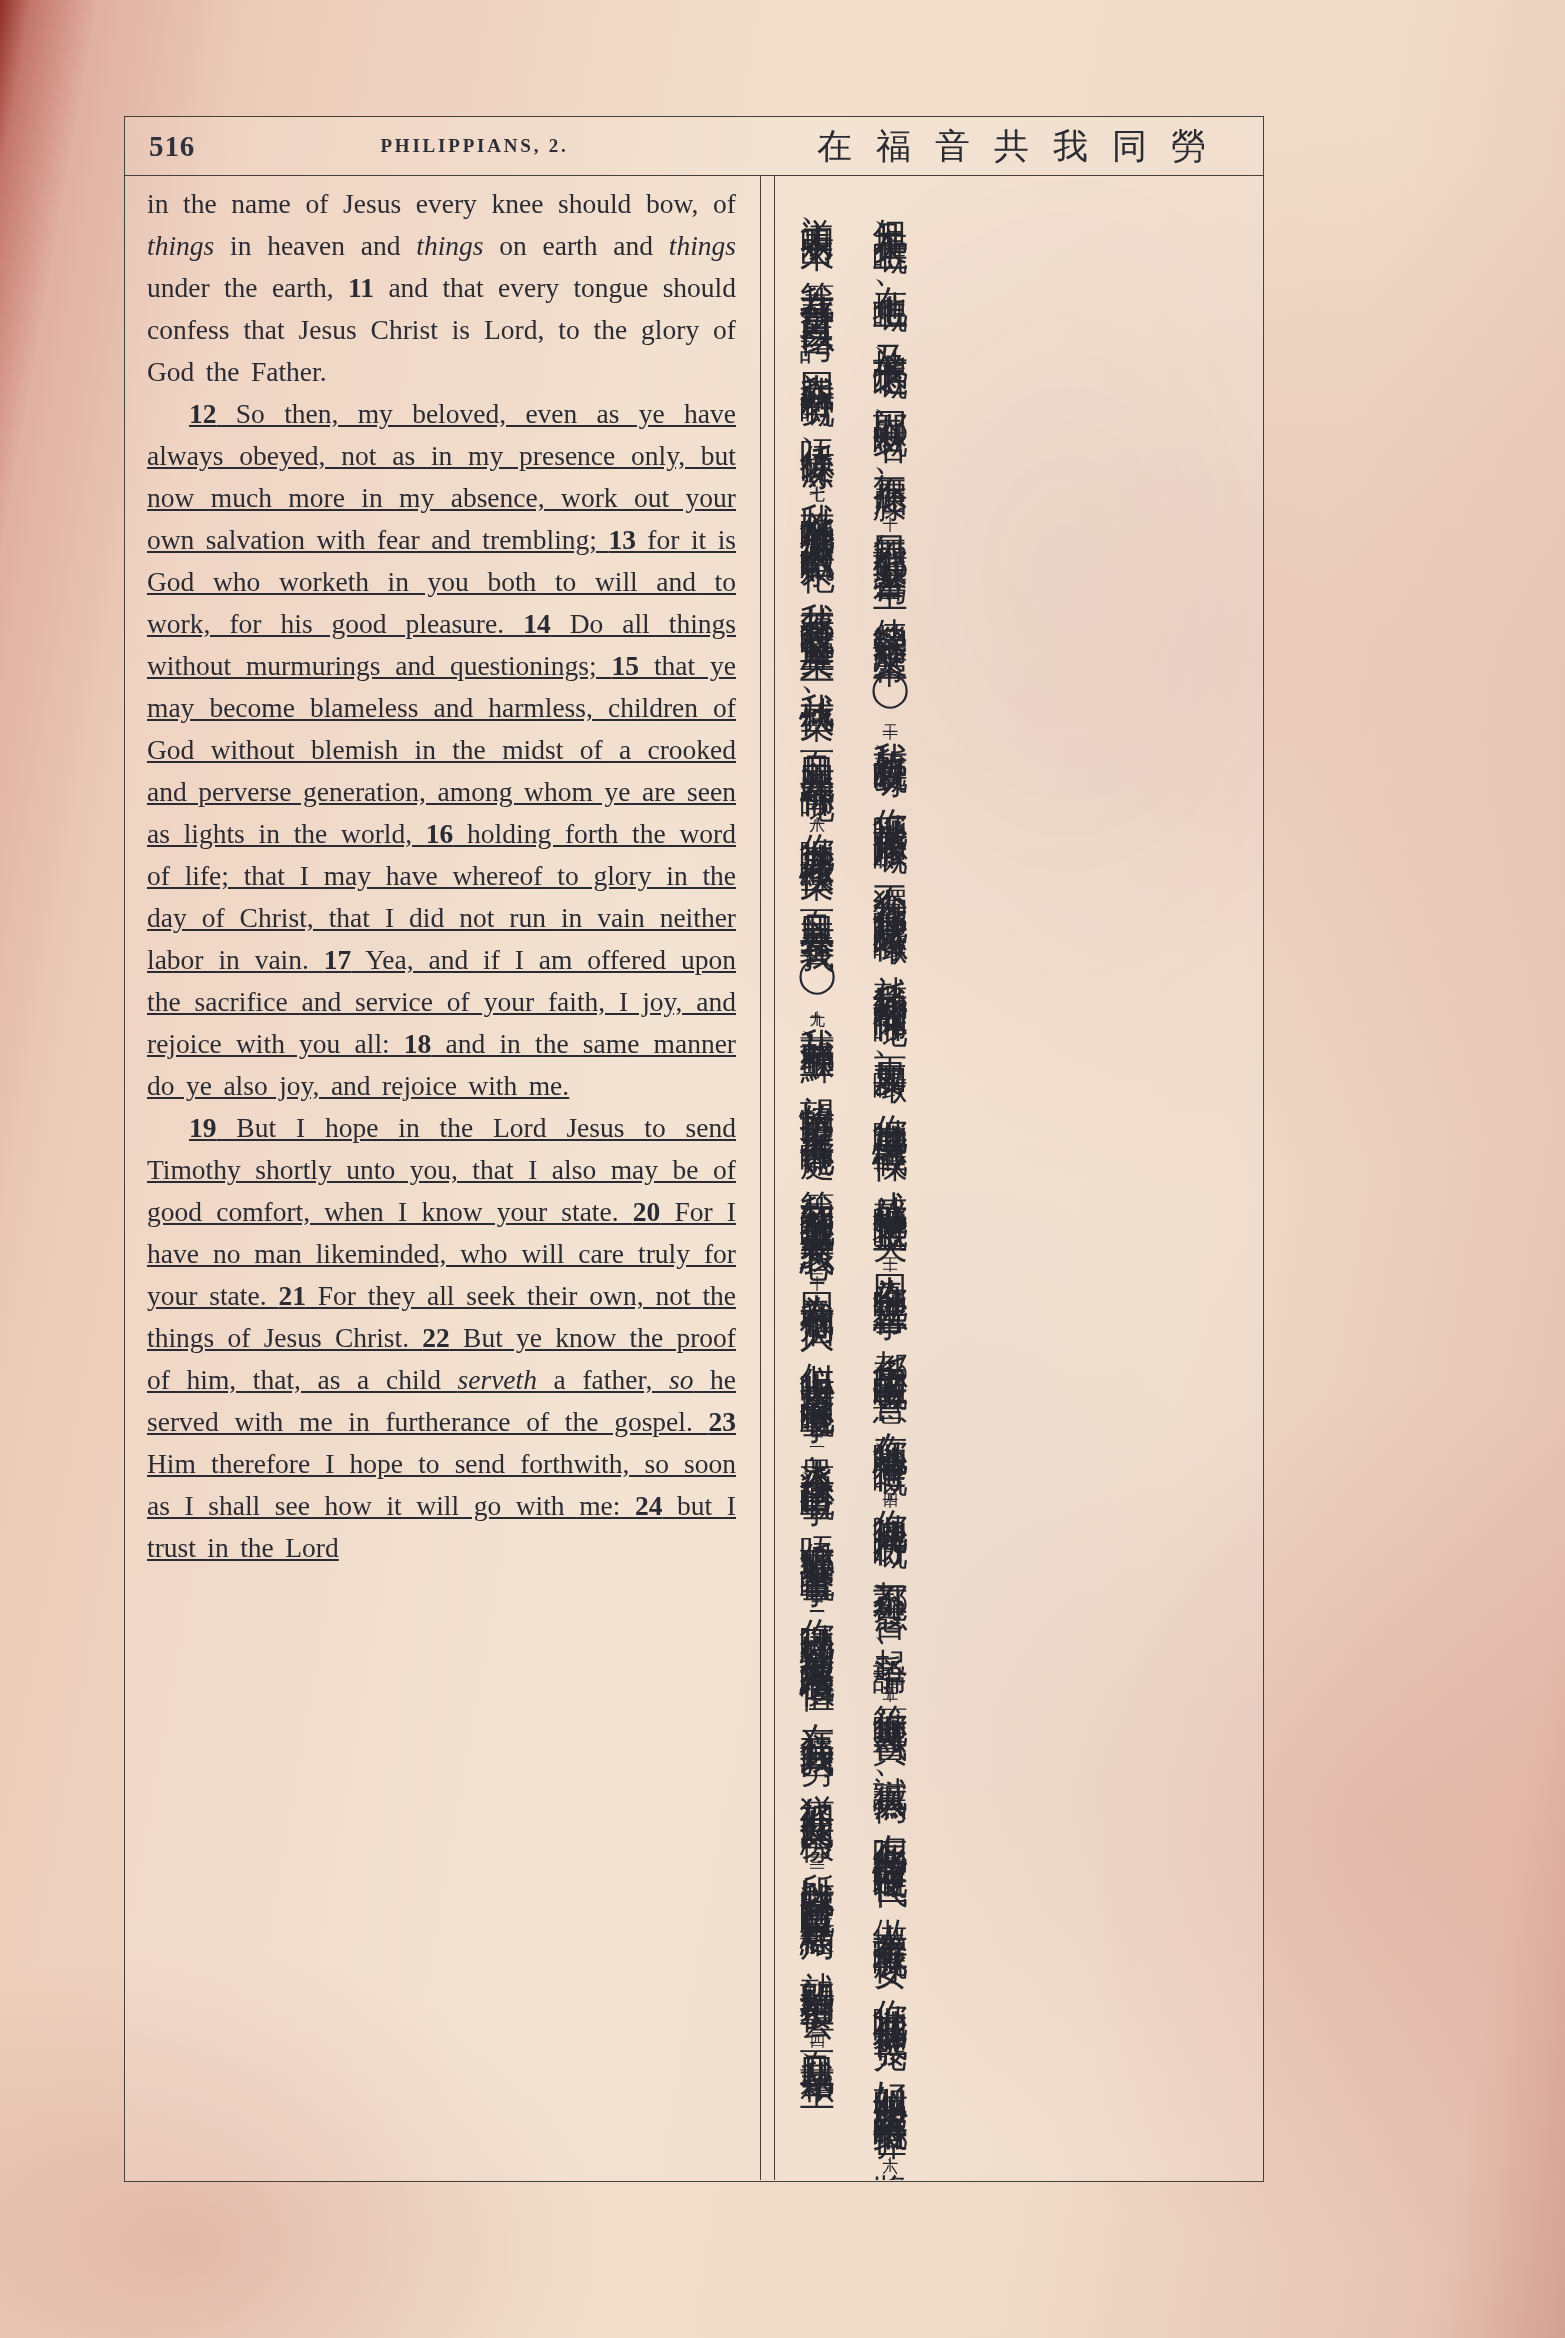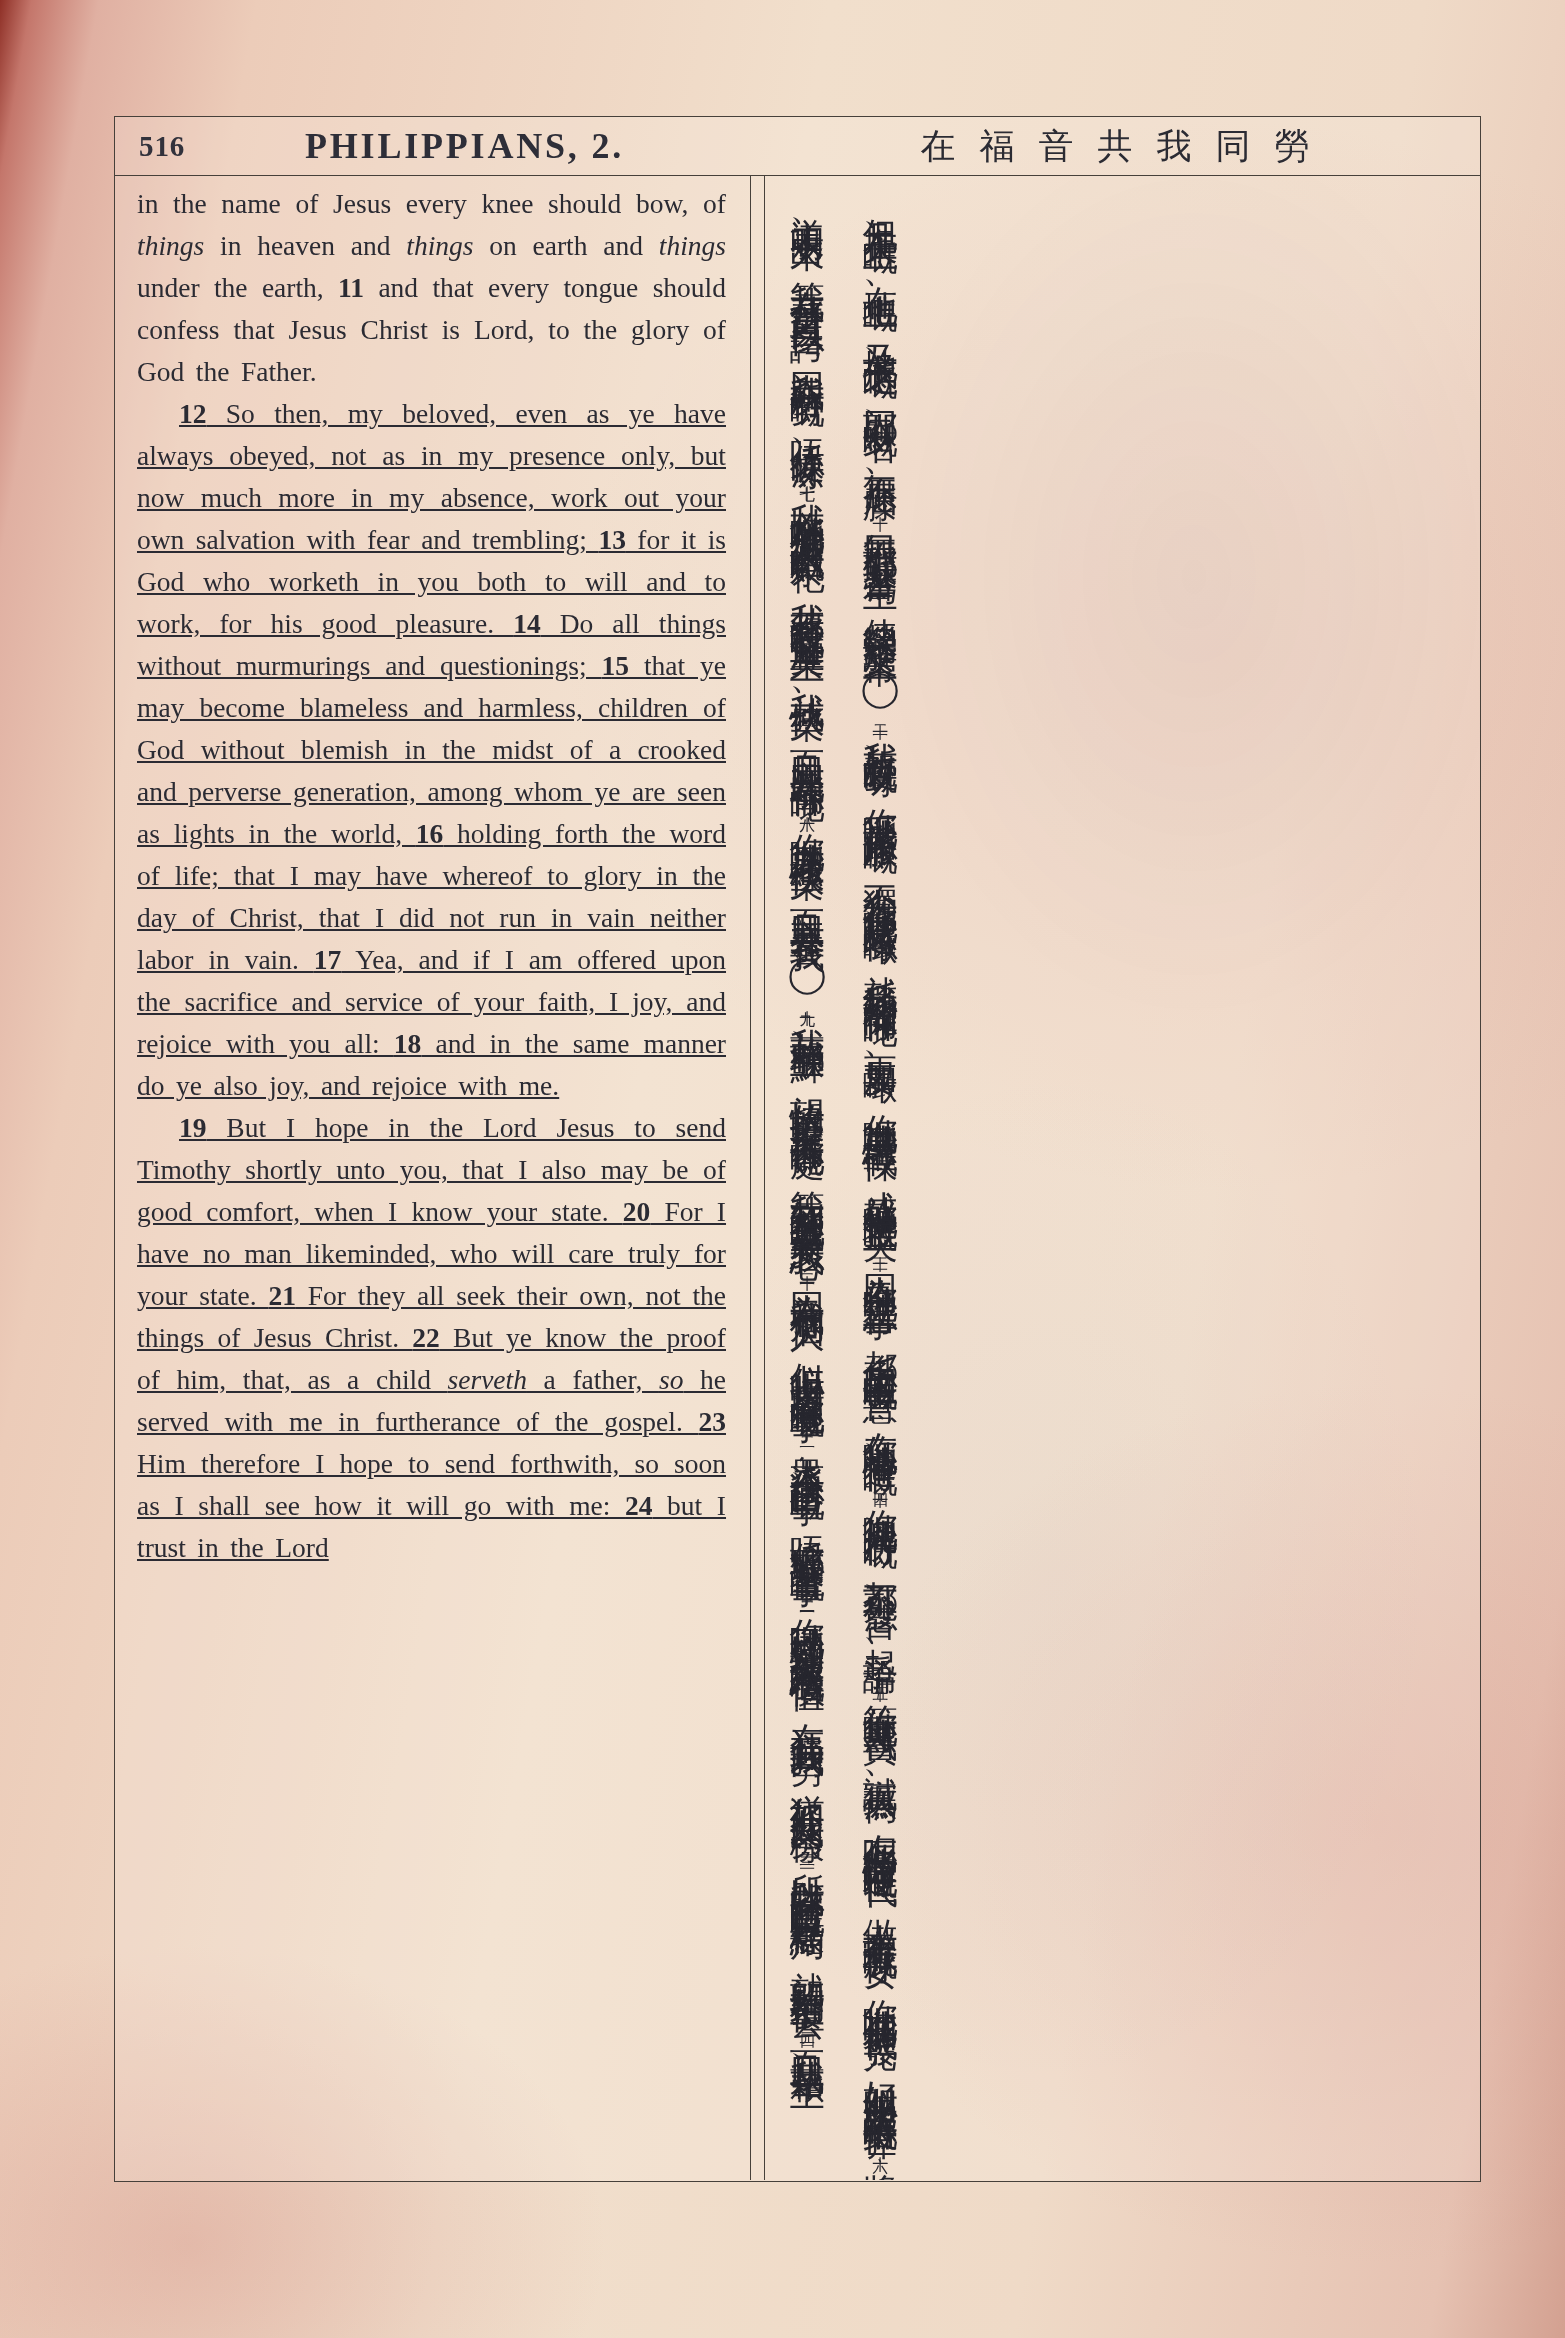--- a/index.html
+++ b/index.html
@@ -14,23 +14,23 @@
       radial-gradient(1010px 826px at 78% 28%, rgba(220,158,148,0.28), transparent 65%),
       radial-gradient(918px 735px at 88% 78%, rgba(212,146,136,0.30), transparent 60%),
       radial-gradient(643px 459px at 12% 96%, rgba(205,130,120,0.35), transparent 65%),
       linear-gradient(100deg,
         #8e2f26 0%, #c4766b 1.6%, #e0b0a2 5%, #ecccb9 13%,
         #f1dfcc 42%, #efdac7 72%, #e6c2b2 93%, #d3a090 100%);
   }
 
   .frame {
     position: absolute;
-    left: 114px;
+    left: 124px;
     top: 116px;
-    width: 1367px;
+    width: 1140px;
     height: 2066px;
     box-sizing: border-box;
     border: 1.8px solid #46403a;
     background: rgba(252, 243, 230, 0.22);
   }
 
   .header {
     height: 59px;
     box-sizing: border-box;
     border-bottom: 1.8px solid #46403a;
@@ -50,21 +50,21 @@
     left: 24px;
     top: 50%;
     transform: translateY(-50%);
     font-weight: 700;
     font-size: 29px;
     color: #32323c;
     letter-spacing: 0.9px;
   }
   .english-title {
     font-weight: 600;
-    font-size: 36px;
+    font-size: 19px;
     letter-spacing: 2.8px;
     color: #2e2e38;
     padding-left: 64px;
   }
   .header-right {
     flex: 1;
     text-align: center;
     font-size: 35px;
     letter-spacing: 24px;
     text-indent: 24px;

